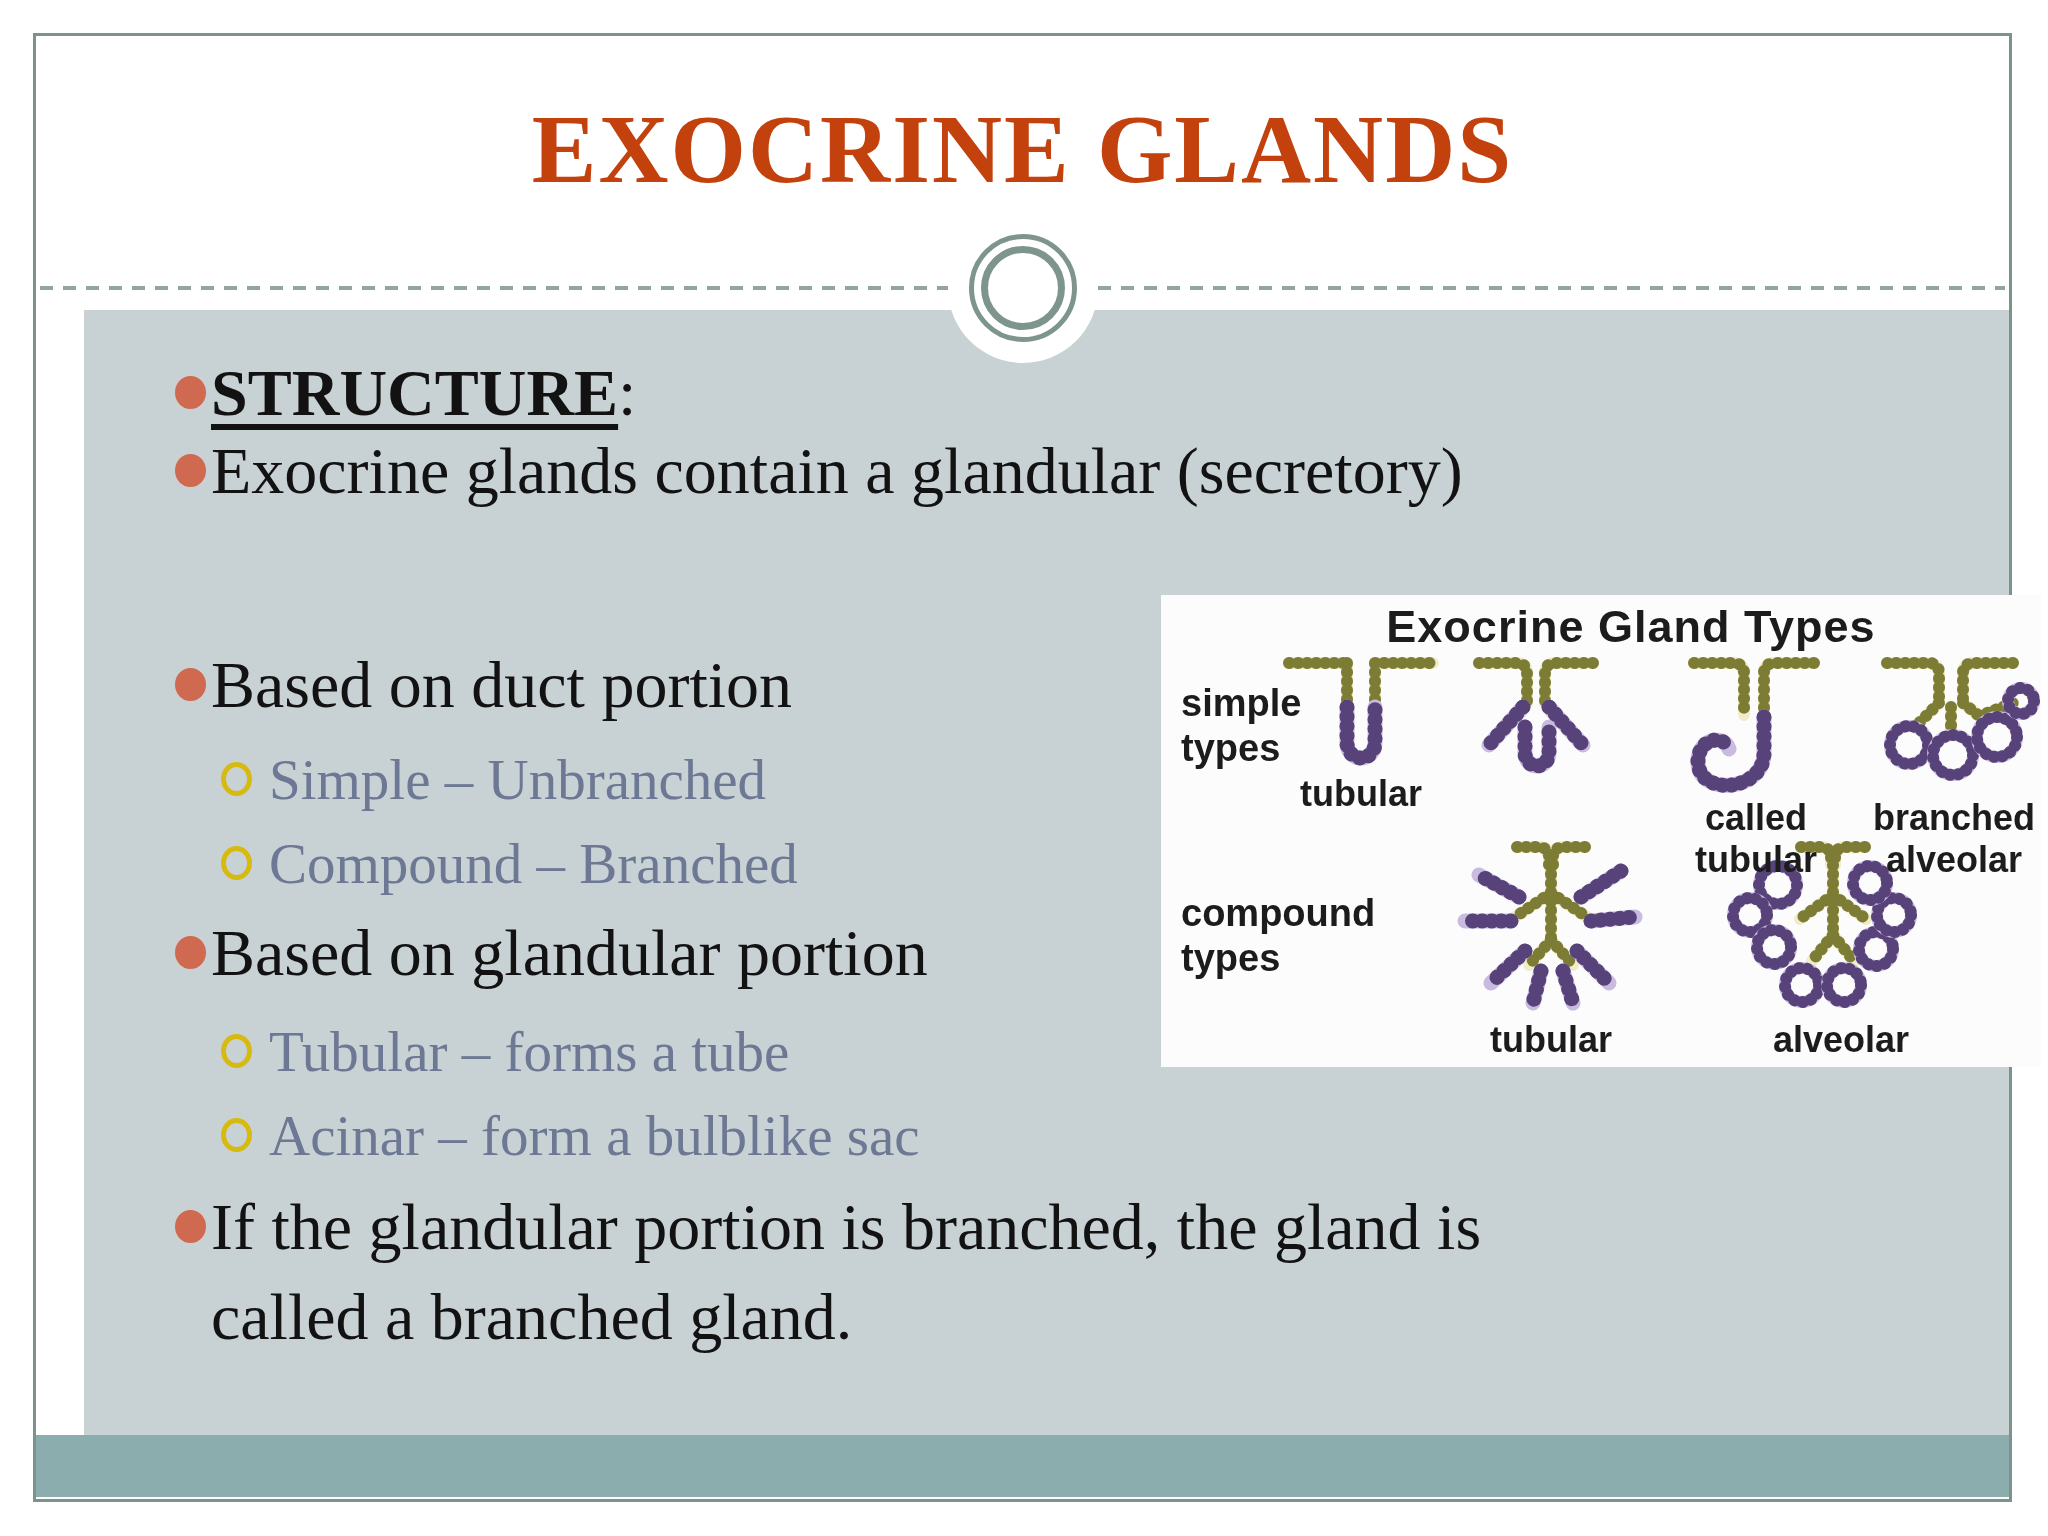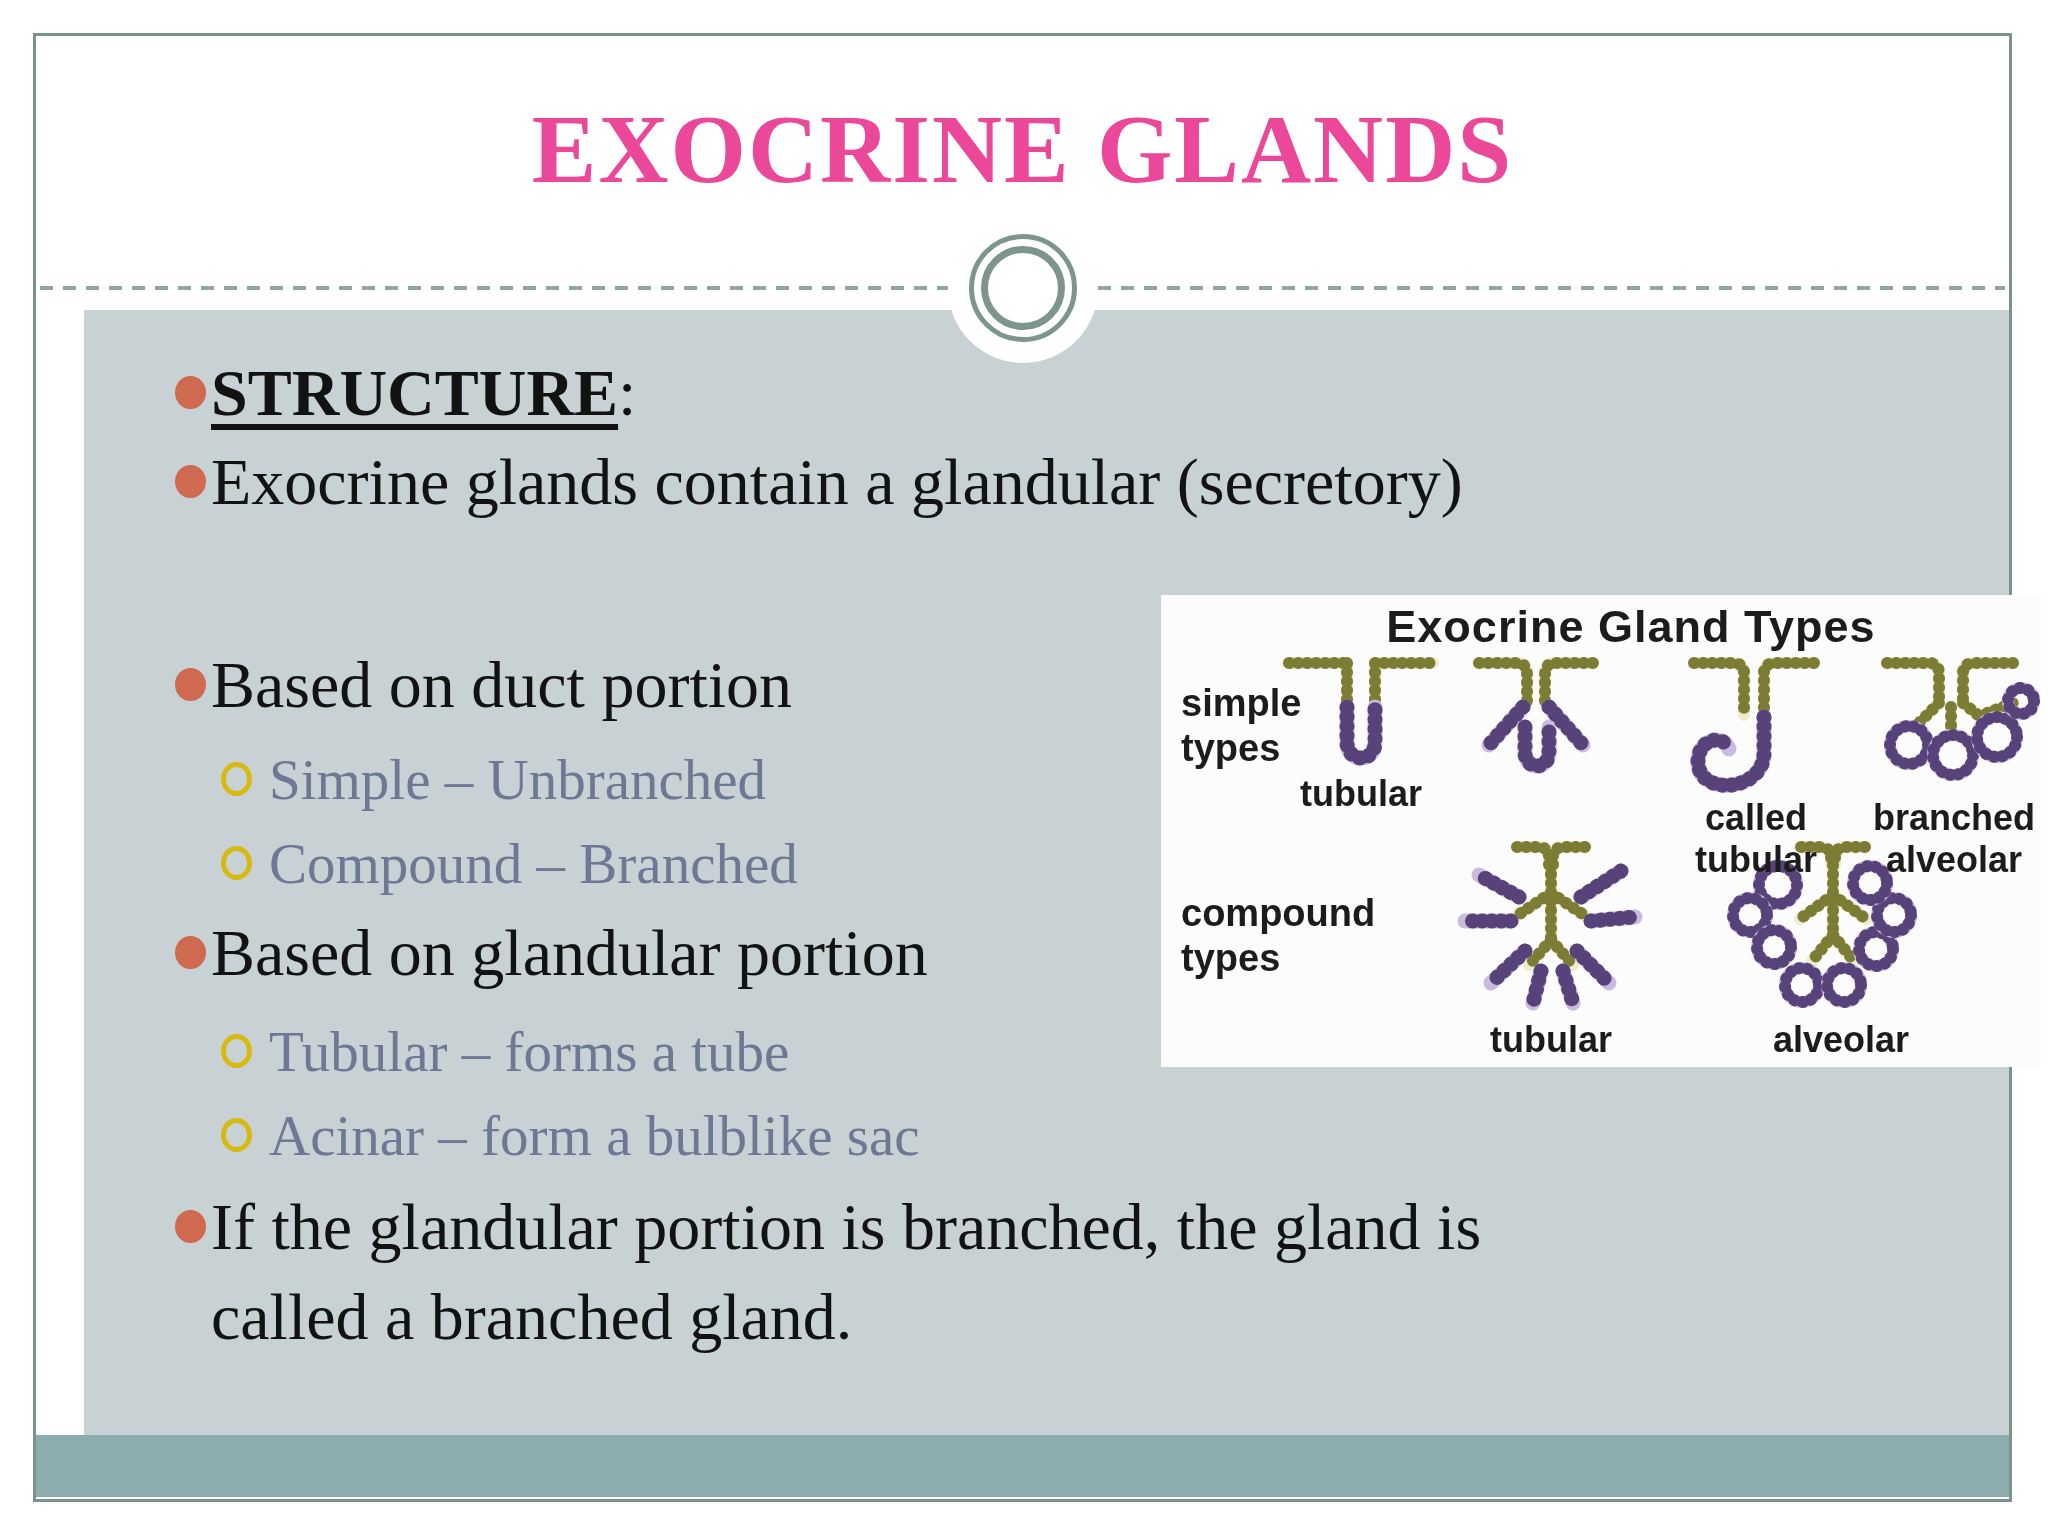--- a/index.html
+++ b/index.html
@@ -3,21 +3,21 @@
 <meta charset="utf-8">
 <style>
   html,body{margin:0;padding:0;background:#ffffff;}
   .page{position:relative;width:2048px;height:1536px;background:#ffffff;overflow:hidden;
         font-family:"Liberation Serif","DejaVu Serif",serif;}
   .slide{position:absolute;left:33px;top:33px;width:1979px;height:1469px;
          border:3px solid #7c938c;box-sizing:border-box;background:#ffffff;}
   
   .title-area{position:absolute;left:0;top:0;right:0;height:274px;background:#ffffff;}
   .slide-title{position:absolute;left:0;right:0;top:58px;margin:0;text-align:center;
-               font-size:97px;font-weight:bold;letter-spacing:2px;color:#ec4899;}
+               font-size:97px;font-weight:bold;letter-spacing:2px;color:#c2410c;}
   
   .divider{position:absolute;left:0;right:0;top:250px;z-index:5;}
   .dash-line{position:absolute;left:4px;right:4px;top:0;height:4px;
              background:repeating-linear-gradient(to right,#93a5a0 0 13px,transparent 13px 23px);}
   .orn-halo{position:absolute;left:50%;top:2px;width:150px;height:150px;margin:-75px 0 0 -75px;
             border-radius:50%;background:#ffffff;}
   .orn-outer{position:absolute;left:50%;top:2px;width:108px;height:108px;margin:-54px 0 0 -54px;
              border-radius:50%;border:5px solid #7d958d;box-sizing:border-box;background:#ffffff;}
   .orn-inner{position:absolute;left:50%;top:2px;width:84px;height:84px;margin:-42px 0 0 -42px;
              border-radius:50%;border:7px solid #7d958d;box-sizing:border-box;background:#ffffff;}
@@ -61,21 +61,21 @@
       <h1 class="slide-title">EXOCRINE GLANDS</h1>
     </div>
 
     <div class="body-area">
 
       <div class="row l1" style="top:38px">
         <span class="dot"></span>
         <div class="txt"><span class="emph">STRUCTURE</span><span>:</span></div>
       </div>
 
-      <div class="row l1" style="top:127px">
+      <div class="row l1" style="top:116px">
         <span class="dot"></span>
         <div class="txt">
           <div class="ln">Exocrine glands contain a glandular (secretory)</div>
         </div>
       </div>
 
       <div class="row l1" style="top:330px">
         <span class="dot"></span>
         <div class="txt">
             <div class="ln">Based on duct portion</div>

